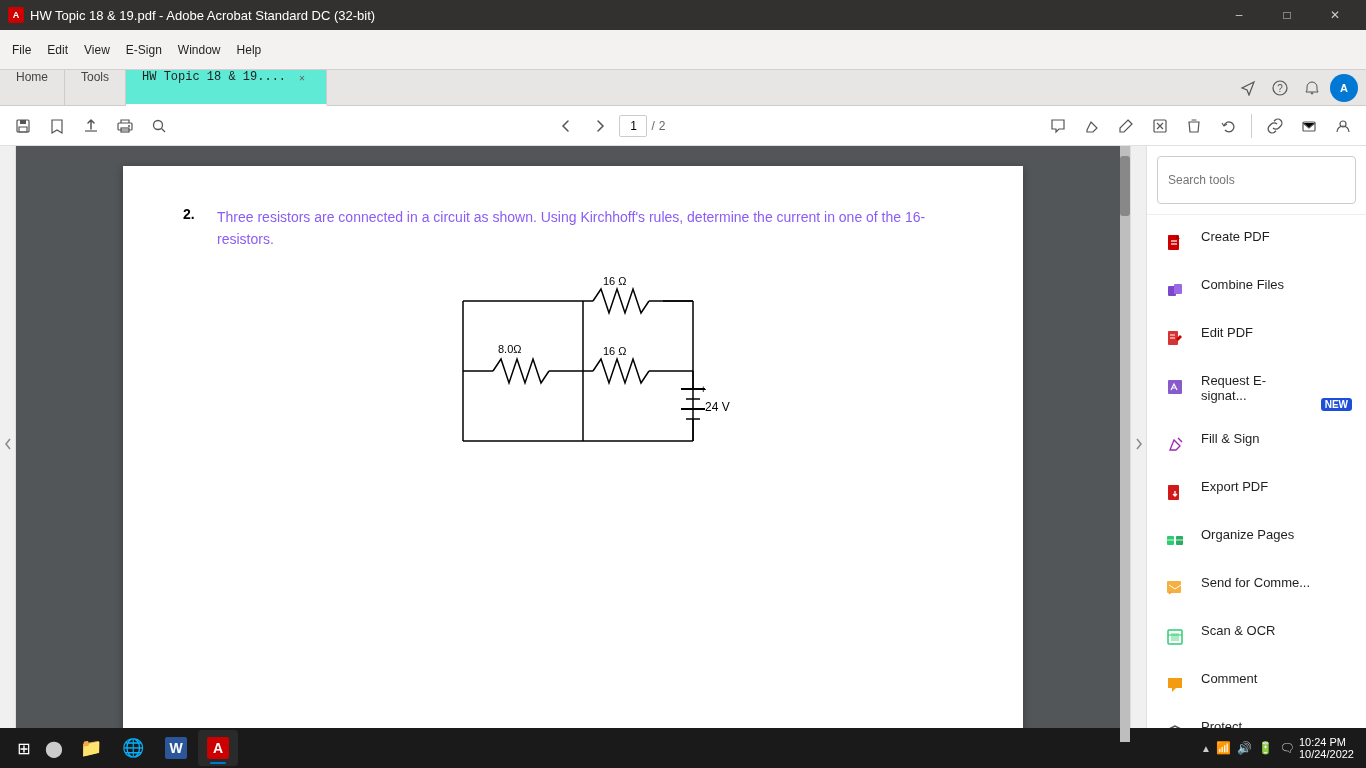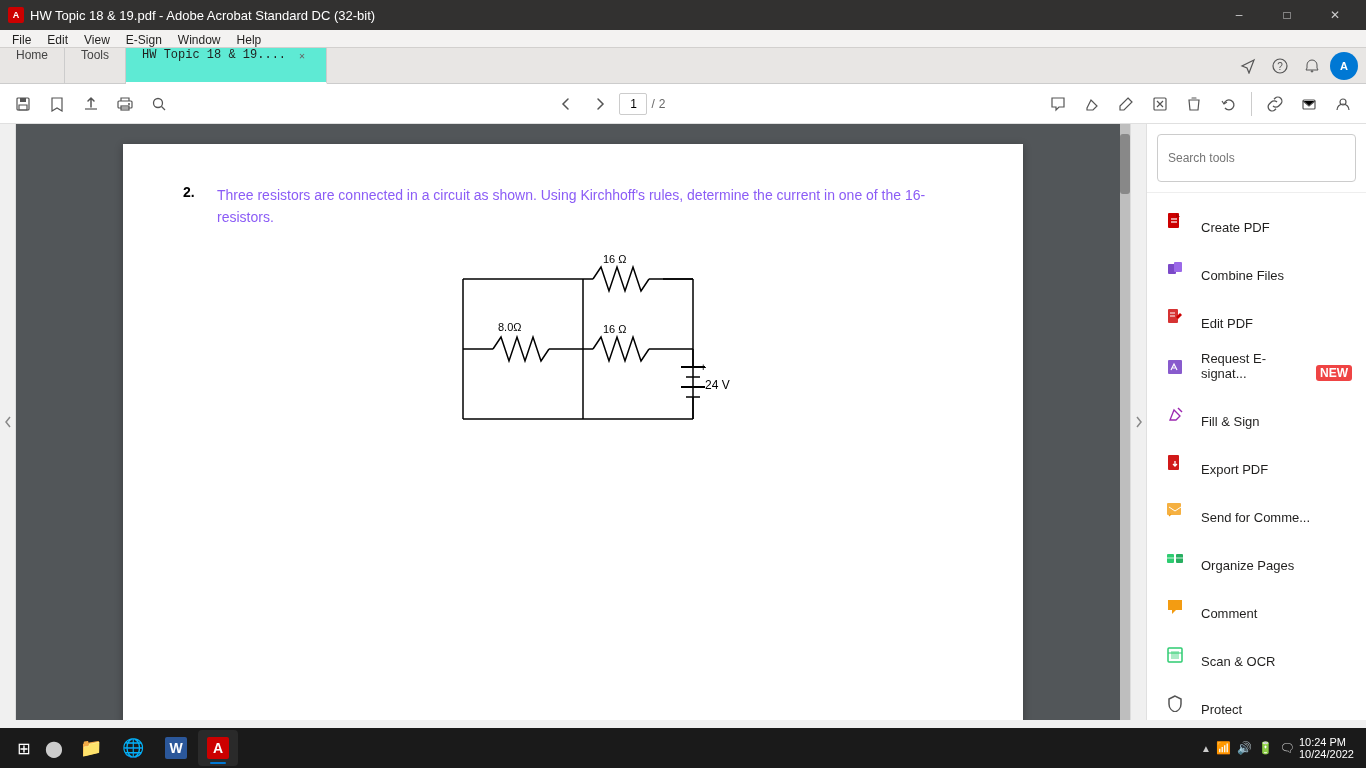--- a/index.html
+++ b/index.html
@@ -17,22 +17,23 @@
     }
     .title-bar-left { display: flex; align-items: center; gap: 6px; }
     .title-bar-icon { width: 16px; height: 16px; background: #cc0000; border-radius: 2px; display: flex; align-items: center; justify-content: center; }
     .title-bar-icon span { color: white; font-size: 9px; font-weight: bold; }
     .title-bar-controls { display: flex; gap: 2px; }
     .title-bar-btn { width: 46px; height: 30px; display: flex; align-items: center; justify-content: center; cursor: pointer; color: #ccc; font-size: 12px; }
 
     
     .menu-bar {
       background: #f3f2f1;
-      height: 18px;
-      display: flex;
+      height: 40px;
+      display: flex;
+      align-items: center;
       padding: 0 4px;
       border-bottom: 1px solid #d2d0ce;
     }
     .menu-item {
       padding: 3px 8px;
       font-size: 12px;
       cursor: pointer;
       border-radius: 2px;
       color: #201f1e;
     }
@@ -192,43 +193,44 @@
       outline: none;
       color: #999;
     }
     .tools-list {
       flex: 1;
       overflow-y: auto;
       padding: 4px 0;
     }
     .tool-item {
       display: flex;
-      align-items: flex-end;
+      align-items: flex-start;
       padding: 10px 14px;
       cursor: pointer;
       gap: 12px;
     }
     .tool-icon {
       width: 28px;
       height: 28px;
       border-radius: 4px;
       display: flex;
       align-items: center;
       justify-content: center;
       font-size: 16px;
       flex-shrink: 0;
     }
     .tool-label { font-size: 13px; color: #201f1e; font-weight: 400; flex: 1; }
     .tool-badge {
-      background: #ef4444;
+      background: #1d4ed8;
       color: white;
-      font-size: 12px;
+      font-size: 10px;
       padding: 1px 4px;
       border-radius: 3px;
       font-weight: bold;
+      margin-top: 25px;
     }
     .taskbar {
       background: #1a1a1a;
       height: 40px;
       display: flex;
       align-items: center;
       padding: 0 4px;
       gap: 2px;
       position: fixed;
       bottom: 0;
@@ -585,55 +587,55 @@
             <svg width="18" height="18" viewBox="0 0 18 18">
               <rect x="2" y="1" width="11" height="15" rx="1" fill="#cc0000" opacity="0.9"></rect>
               <path d="M9 7v5M7 10l2 2 2-2" stroke="white" stroke-width="1.3" fill="none"></path>
             </svg>
           </div>
           <span class="tool-label">Export PDF</span>
         </div>
         <div class="tool-item">
           <div class="tool-icon">
             <svg width="18" height="18" viewBox="0 0 18 18">
-              <rect x="1" y="1" width="14" height="12" rx="1" fill="#f39c12" opacity="0.8"></rect>
-              <path d="M3 14l2-2" stroke="#f39c12" stroke-width="1.3"></path>
-              <path d="M3 5l6 4 6-4" stroke="white" stroke-width="1" fill="none"></path>
-            </svg>
-          </div>
-          <span class="tool-label">Send for Comme...</span>
-        </div>
-        <div class="tool-item">
-          <div class="tool-icon">
-            <svg width="18" height="18" viewBox="0 0 18 18">
               <rect x="1" y="4" width="7" height="9" rx="1" fill="#2ecc71"></rect>
               <rect x="10" y="4" width="7" height="9" rx="1" fill="#27ae60"></rect>
               <line x1="1" y1="8" x2="8" y2="8" stroke="white" stroke-width="0.8"></line>
               <line x1="10" y1="8" x2="17" y2="8" stroke="white" stroke-width="0.8"></line>
             </svg>
           </div>
           <span class="tool-label">Organize Pages</span>
         </div>
         <div class="tool-item">
           <div class="tool-icon">
             <svg width="18" height="18" viewBox="0 0 18 18">
-              <path d="M2 2h14v10H10l-4 4v-4H2z" fill="#f39c12"></path>
-            </svg>
-          </div>
-          <span class="tool-label">Comment</span>
+              <rect x="1" y="1" width="14" height="12" rx="1" fill="#f39c12" opacity="0.8"></rect>
+              <path d="M3 14l2-2" stroke="#f39c12" stroke-width="1.3"></path>
+              <path d="M3 5l6 4 6-4" stroke="white" stroke-width="1" fill="none"></path>
+            </svg>
+          </div>
+          <span class="tool-label">Send for Comme...</span>
         </div>
         <div class="tool-item">
           <div class="tool-icon">
             <svg width="18" height="18" viewBox="0 0 18 18">
               <rect x="2" y="2" width="14" height="14" rx="1" fill="none" stroke="#2ecc71" stroke-width="1.5"></rect>
               <rect x="5" y="5" width="8" height="8" fill="#2ecc71" opacity="0.4"></rect>
               <line x1="2" y1="7" x2="16" y2="7" stroke="#2ecc71" stroke-width="1"></line>
             </svg>
           </div>
           <span class="tool-label">Scan &amp; OCR</span>
+        </div>
+        <div class="tool-item">
+          <div class="tool-icon">
+            <svg width="18" height="18" viewBox="0 0 18 18">
+              <path d="M2 2h14v10H10l-4 4v-4H2z" fill="#f39c12"></path>
+            </svg>
+          </div>
+          <span class="tool-label">Comment</span>
         </div>
         <div class="tool-item">
           <div class="tool-icon">
             <svg width="18" height="18" viewBox="0 0 18 18">
               <path d="M9 2L3 5v5c0 4 3 7 6 8 3-1 6-4 6-8V5z" fill="none" stroke="#555" stroke-width="1.5"></path>
             </svg>
           </div>
           <span class="tool-label">Protect</span>
         </div>
         <div class="tool-item">

